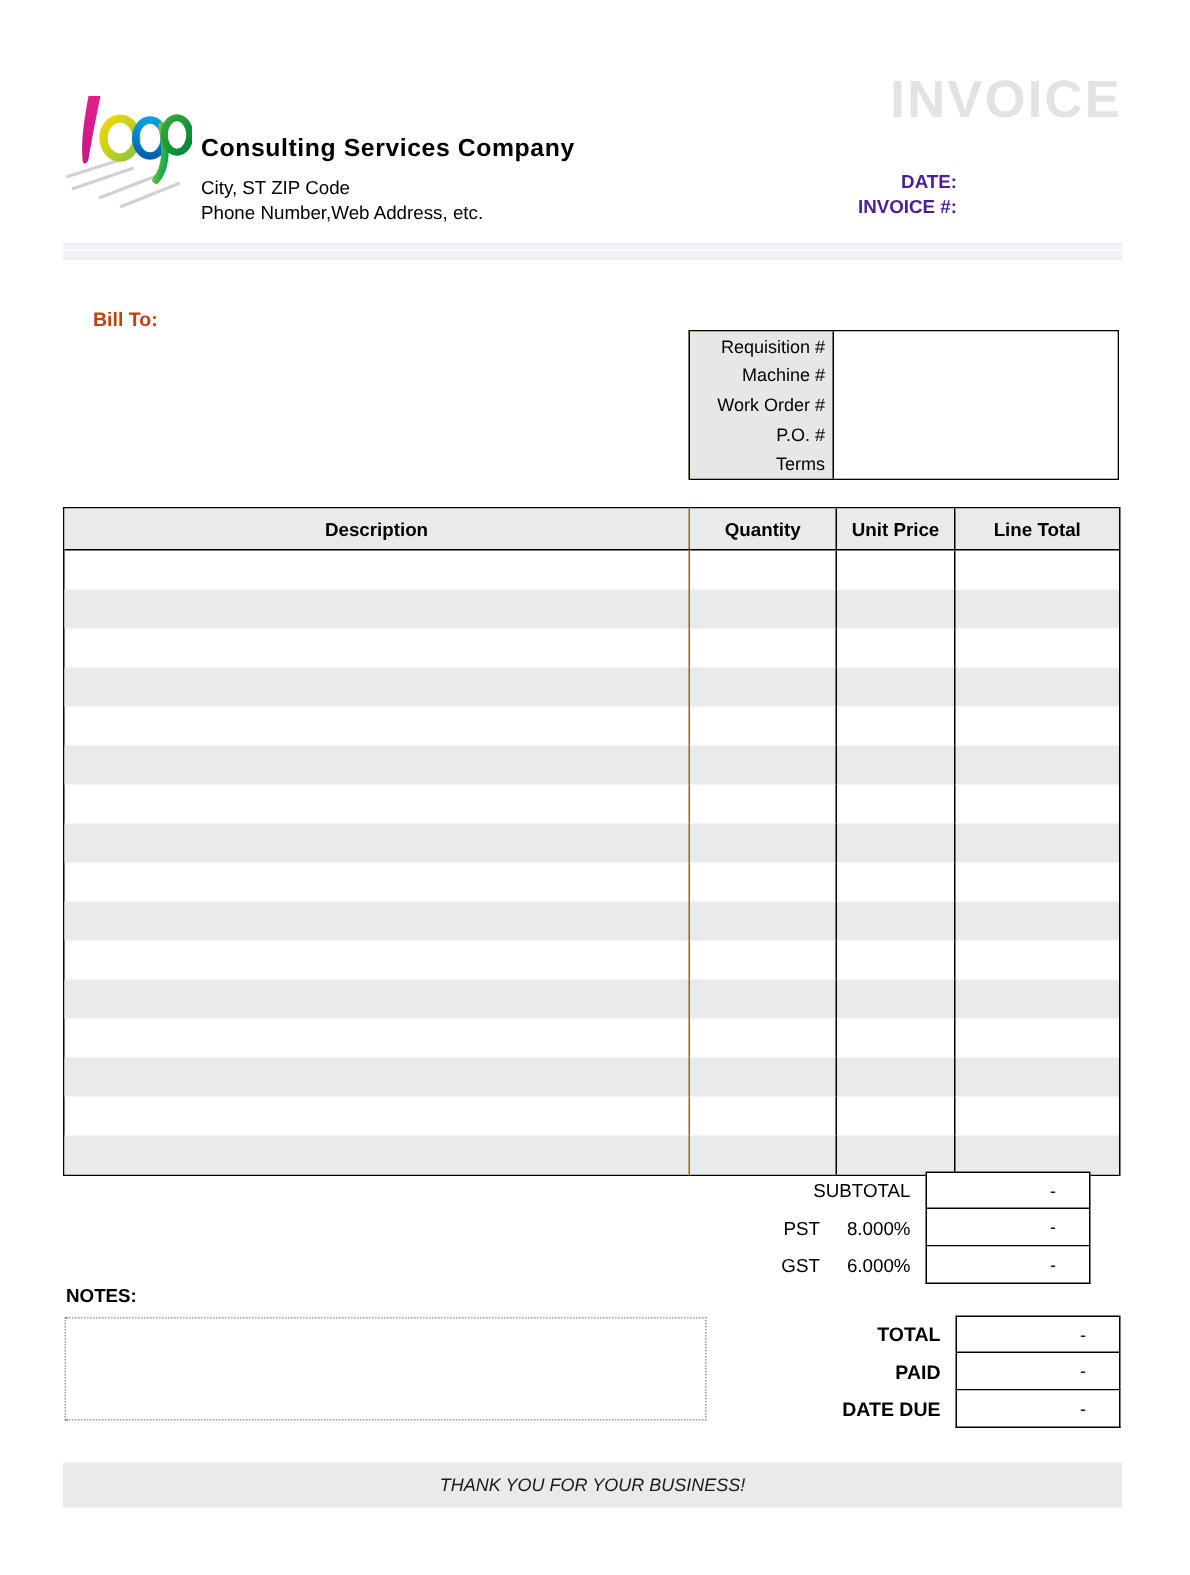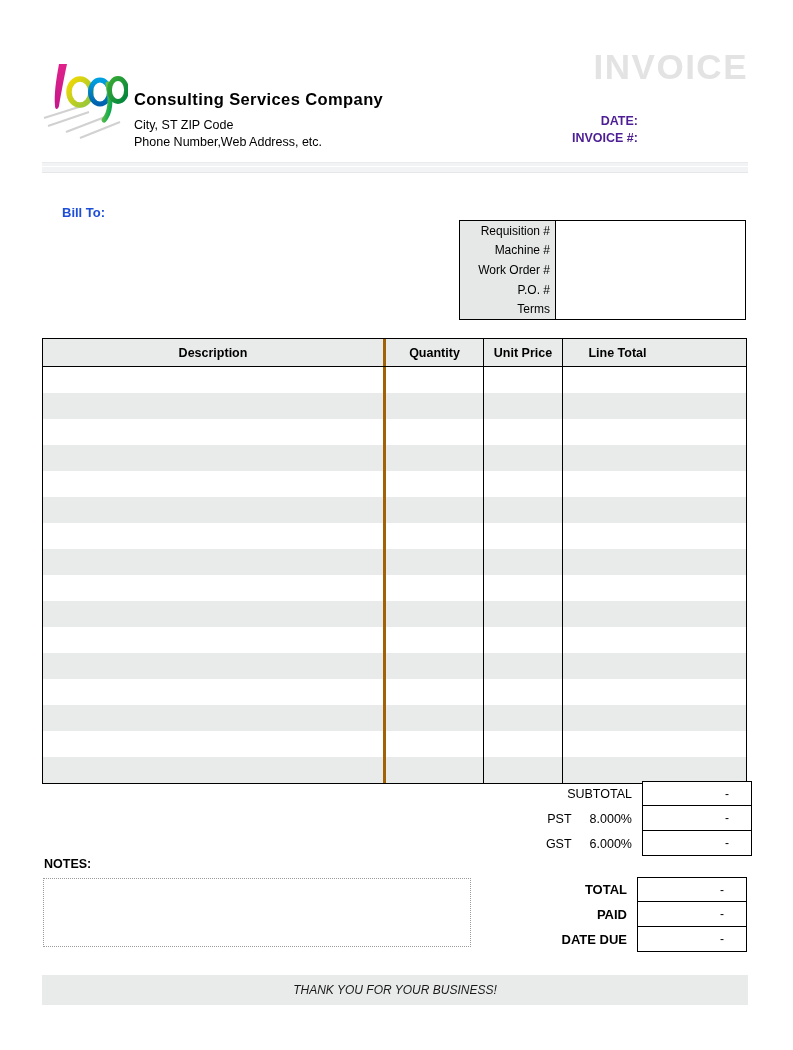--- a/index.html
+++ b/index.html
@@ -108,21 +108,21 @@
     background:#ffffff;
   }
 
   
   .bill-to {
     position: absolute;
     left: 62px;
     top: 205px;
     font-size: 13px;
     font-weight: bold;
-    color: #1d4ed8;
+    color: #c2410c;
   }
 
   
   .req-box {
     position: absolute;
     left: 459px;
     top: 220px;
     width: 287px;
     height: 100px;
     border: 1px solid #000;
@@ -193,29 +193,29 @@
     box-sizing: border-box;
   }
   .items-body .row.alt { background: #e9eaea; }
   .items-body .row .cell {
     box-sizing: border-box;
     font-size: 12px;
     display: flex;
     align-items: center;
     padding: 0 4px;
   }
-  .col-desc   { width: 343px; border-right: 3px solid #a16207; }
+  .col-desc   { width: 417px; border-right: 1px solid #a16207; }
   .col-qty    { width: 98px;  border-right: 1px solid #000; }
   .col-price  { width: 79px;  border-right: 1px solid #000; }
   .col-total  { width: 109px; }
 
   
   .tax-block {
     position: absolute;
-    left: 425px;
+    left: 400px;
     top: 781px;
     width: 327px;
   }
   .tax-row {
     display: flex;
     align-items: stretch;
     height: 25px;
   }
   .tax-label {
     width: 217px;

